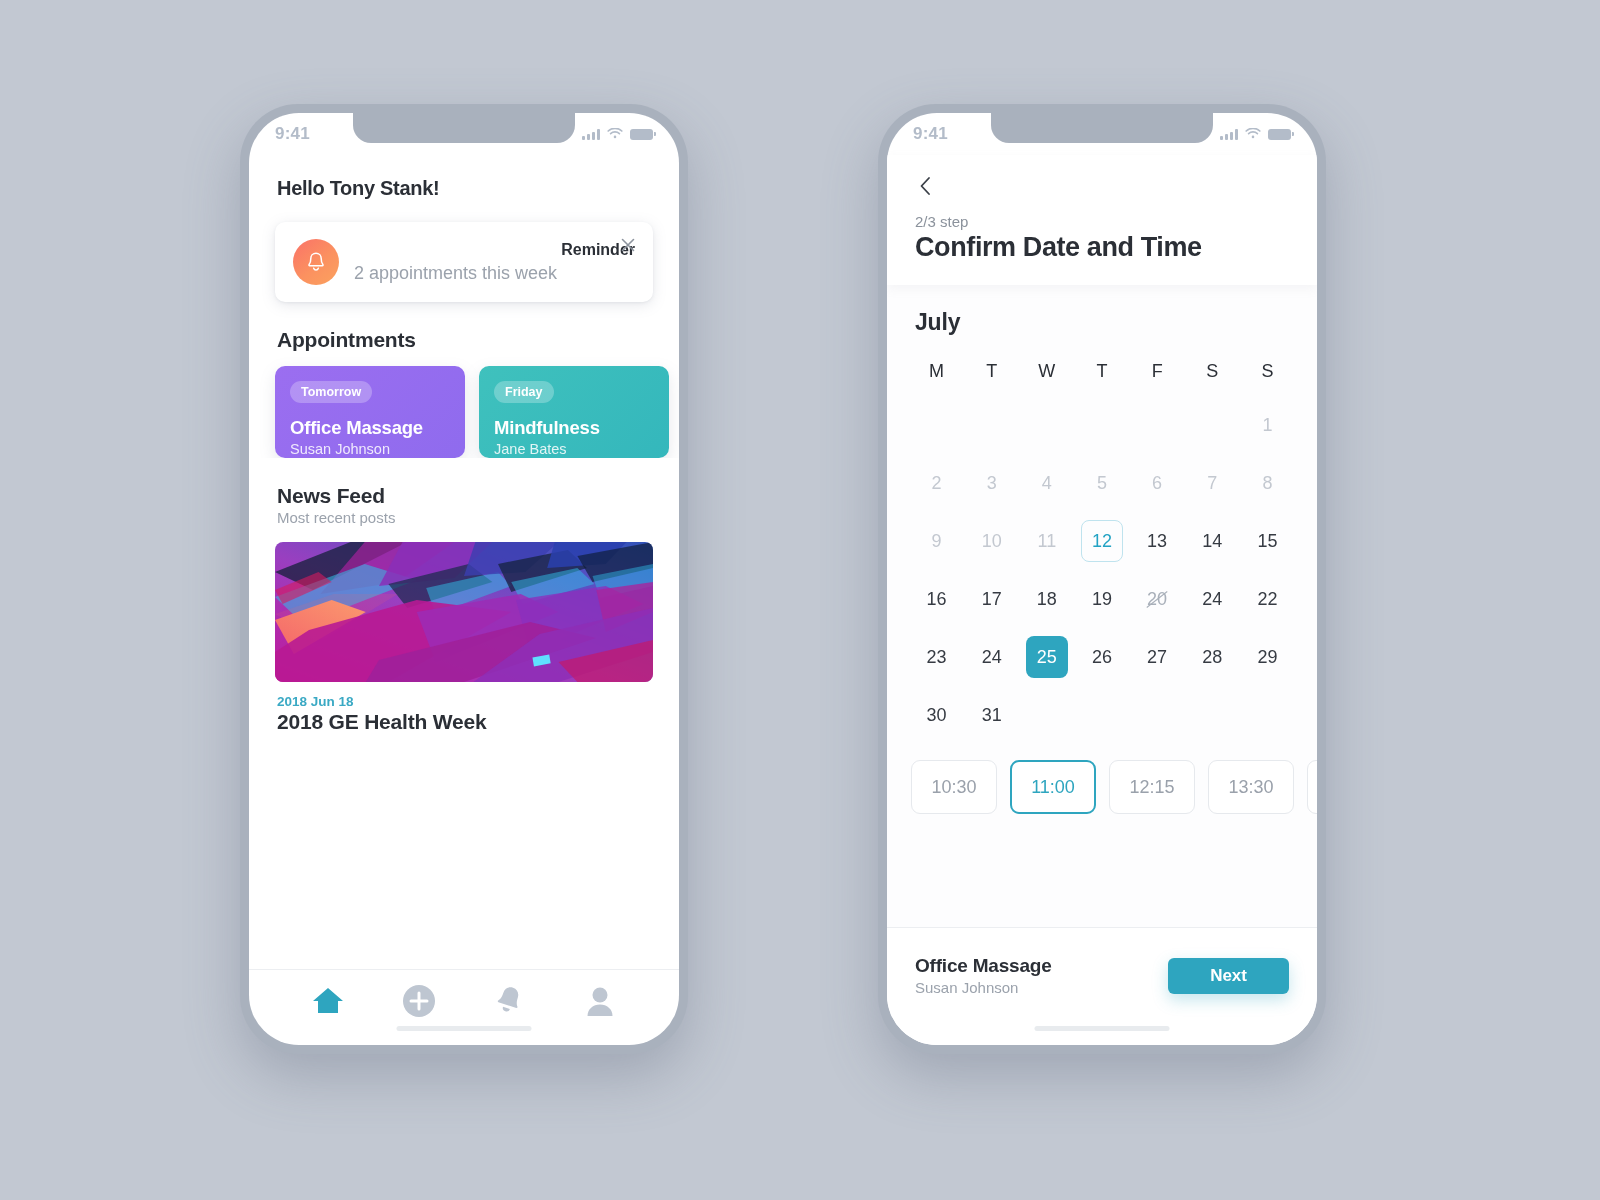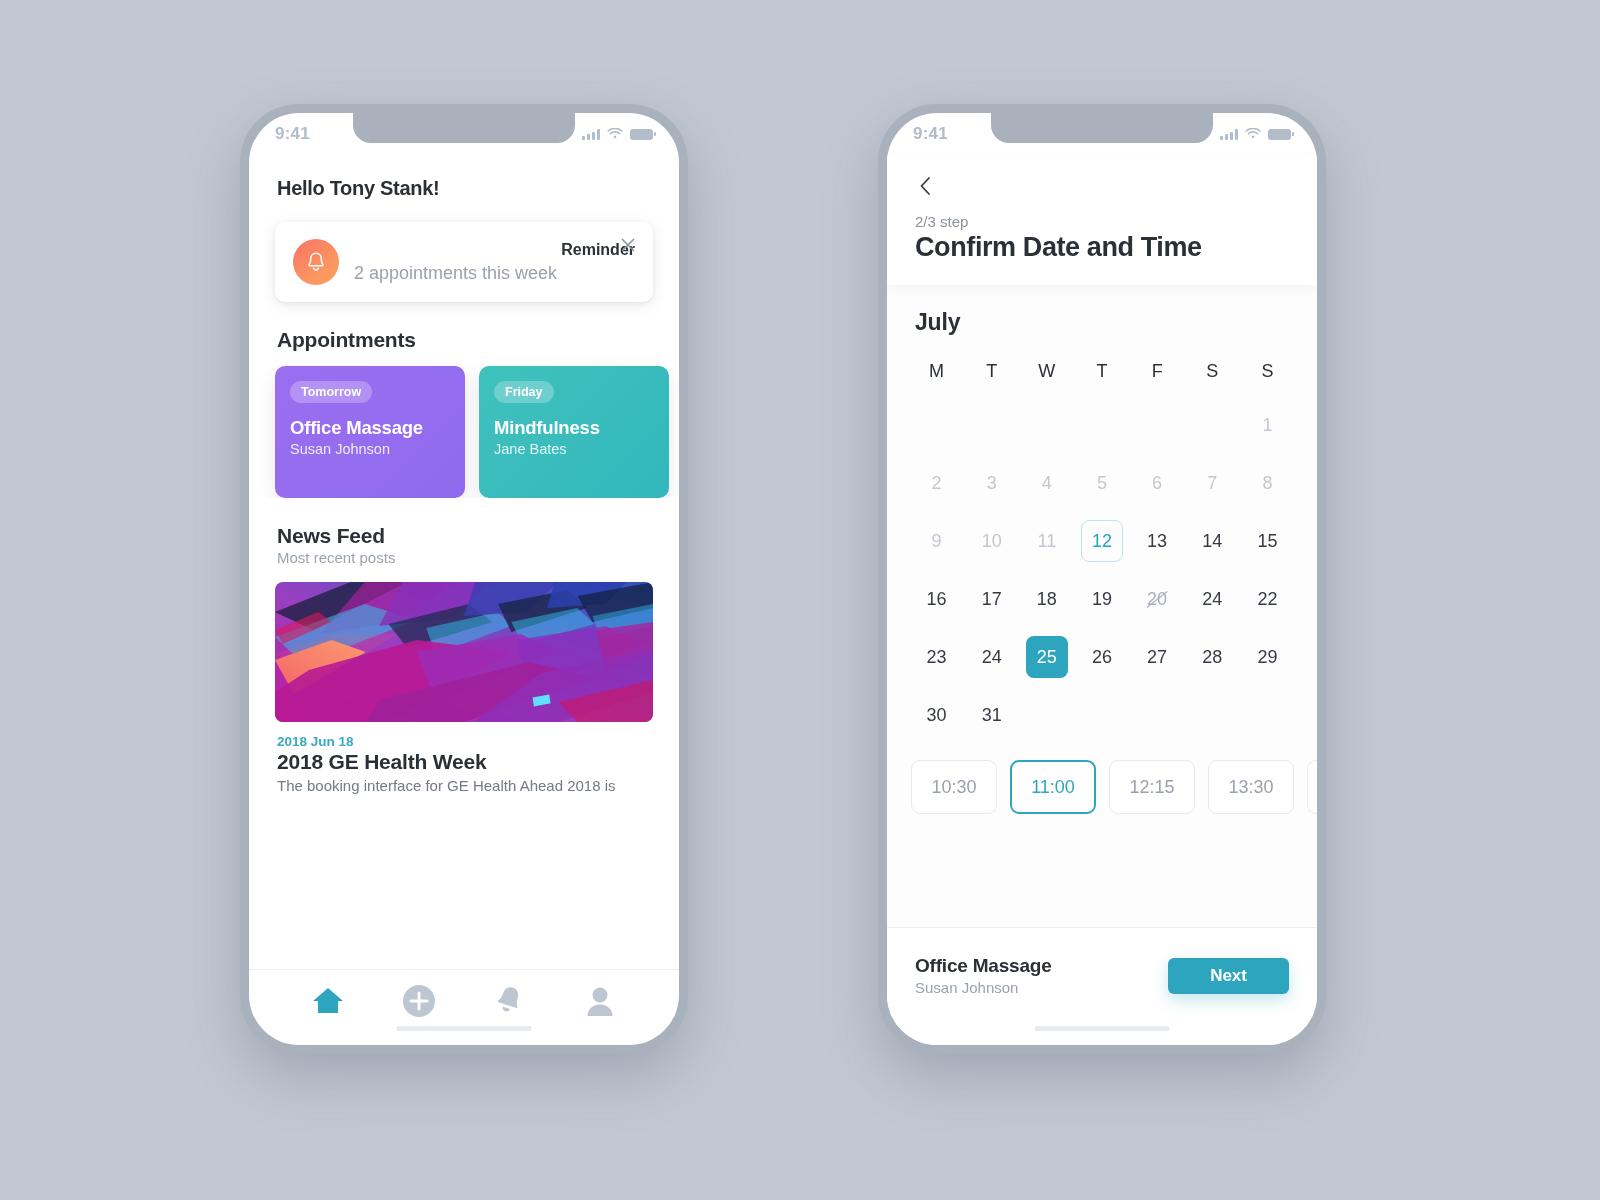--- a/index.html
+++ b/index.html
@@ -112,21 +112,21 @@
   }
   .sec-sub { font-size:15px; color:#9ba2ac; padding:1px 28px 0 28px; }
 
   .appt-row {
     display:flex; gap:14px;
     padding:14px 0 0 26px;
     overflow:hidden;
   }
   .appt-card {
     flex:0 0 auto;
-    width:190px; height:132px;
+    width:190px; height:92px;
     border-radius:10px;
     padding:15px 15px;
     display:flex; flex-direction:column;
     box-shadow:0 6px 16px rgba(120,130,150,.18);
   }
   .appt-card.c1 { background:linear-gradient(135deg,#9b6ef0 0%,#8f6bee 100%); }
   .appt-card.c2 { background:linear-gradient(135deg,#3fc1bd 0%,#34b7bc 100%); }
   .appt-chip {
     align-self:flex-start;
     background:rgba(255,255,255,.26);
@@ -324,21 +324,20 @@
               <polygon points="110,118 270,80 340,96 200,140 96,140" fill="#a0209a" opacity="0.9"></polygon>
               <polygon points="280,92 400,66 400,110 300,140 210,140" fill="#8e2eb6" opacity="0.85"></polygon>
               <polygon points="300,120 400,98 400,140 320,140" fill="#c4186a" opacity="0.7"></polygon>
               <rect x="273" y="114" width="18" height="9" fill="#5fe0ff" transform="rotate(-10 282 118)"></rect>
             </g>
           </svg>
         </div>
 
         <div class="news-date">2018 Jun 18</div>
         <div class="news-head">2018 GE Health Week</div>
-        <div class="news-desc">The booking interface for GE Health Ahead 2018 is</div>
       </div>
 
       <div class="tabbar">
         <div class="tab">
           <svg width="34" height="32" viewBox="0 0 34 32">
             <path d="M17 3L2 16h5v12h20V16h5z" fill="#2ea5bf"></path>
           </svg>
         </div>
         <div class="tab">
           <svg width="34" height="34" viewBox="0 0 34 34">

